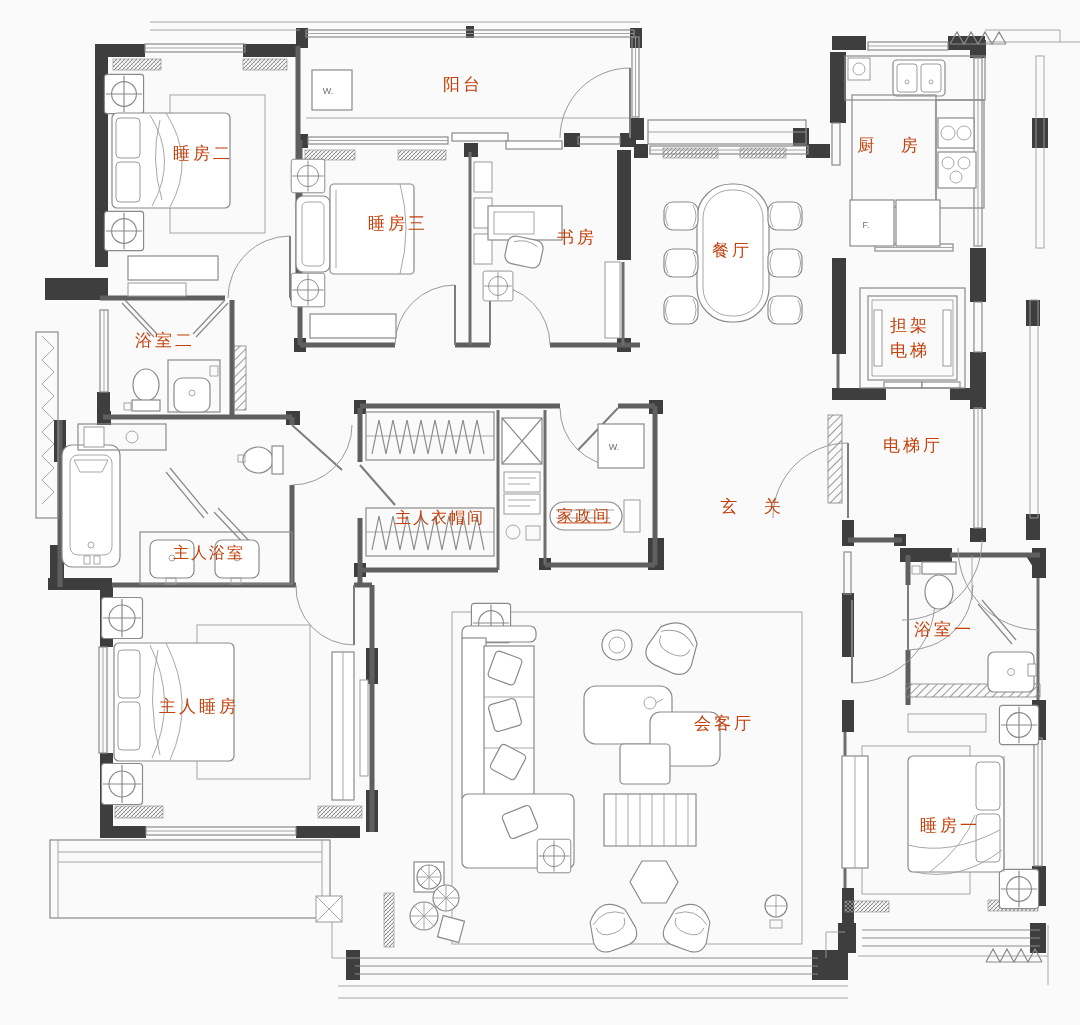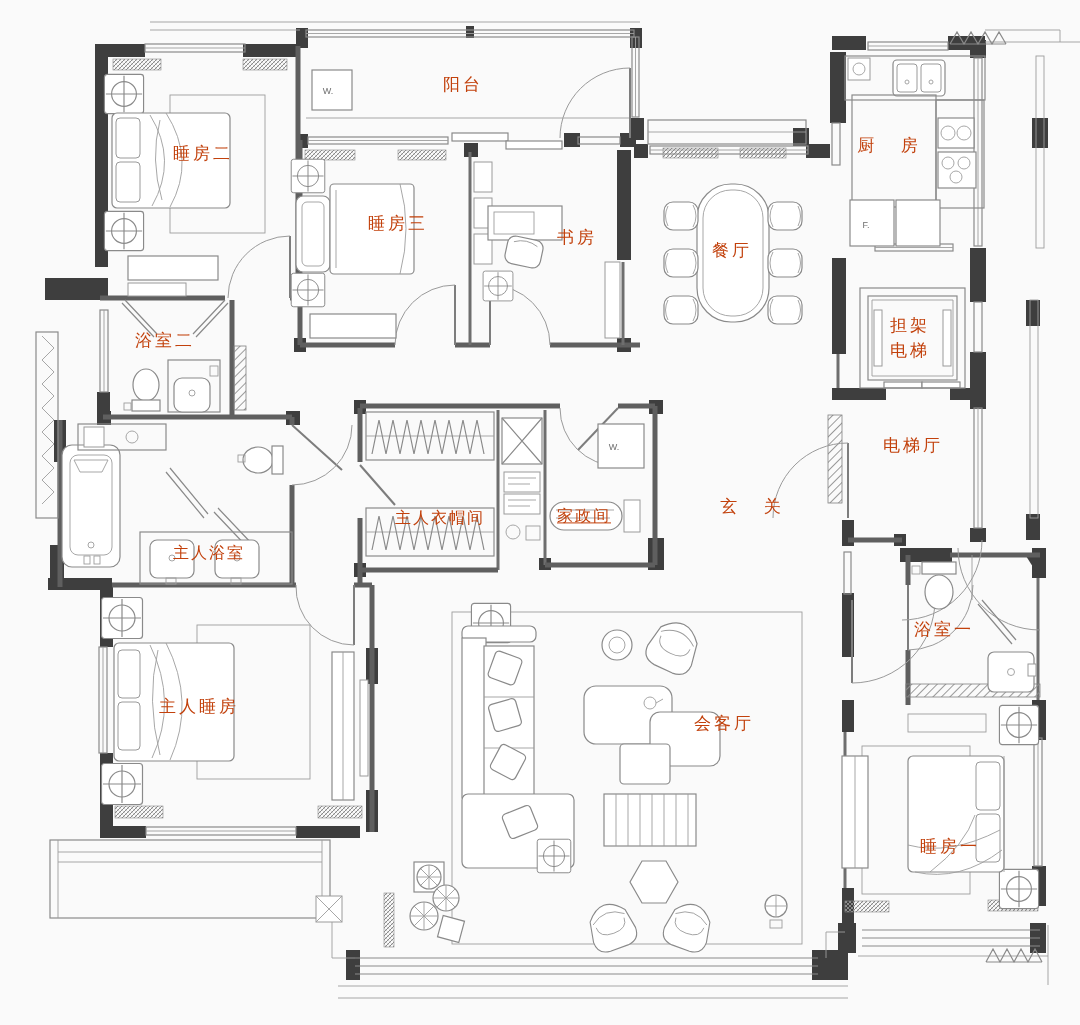--- a/index.html
+++ b/index.html
@@ -519,15 +519,15 @@
 电梯</div>
 <div class="room-label" style="left:913px;top:446px;">电梯厅</div>
 <div class="room-label wide" style="left:756px;top:477px;margin-top:30px;">玄 关</div>
 <div class="room-label" style="left:165px;top:341px;">浴室二</div>
 <div class="room-label small" style="left:209px;top:523px;">主人浴室</div>
 <div class="room-label small" style="left:440px;top:488px;">主人衣帽间</div>
 <div class="room-label small" style="left:584px;top:486px;text-decoration:underline;">家政间</div>
 <div class="room-label" style="left:199px;top:707px;">主人睡房</div>
 <div class="room-label" style="left:694px;top:724px;margin-left:30px;">会客厅</div>
 <div class="room-label" style="left:944px;top:630px;">浴室一</div>
-<div class="room-label" style="left:950px;top:847px;">睡房一</div>
+<div class="room-label" style="left:950px;top:826px;">睡房一</div>
 
 </div>
 
 </body></html>

